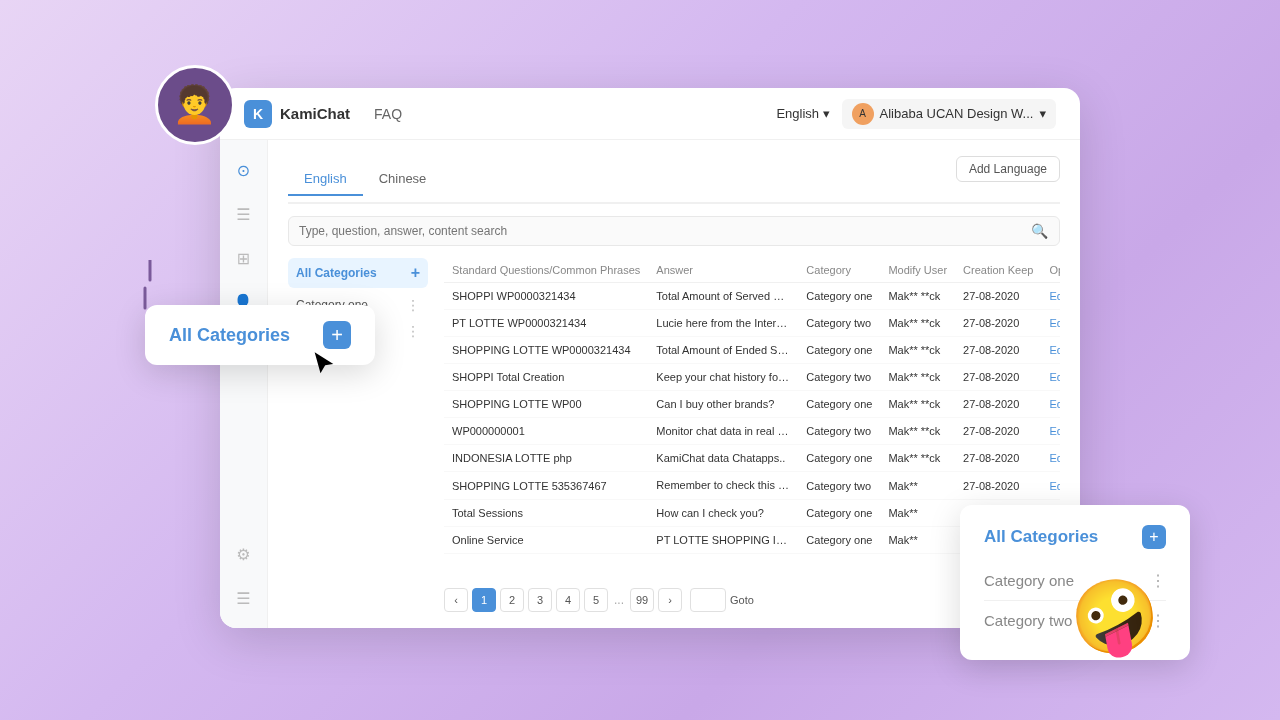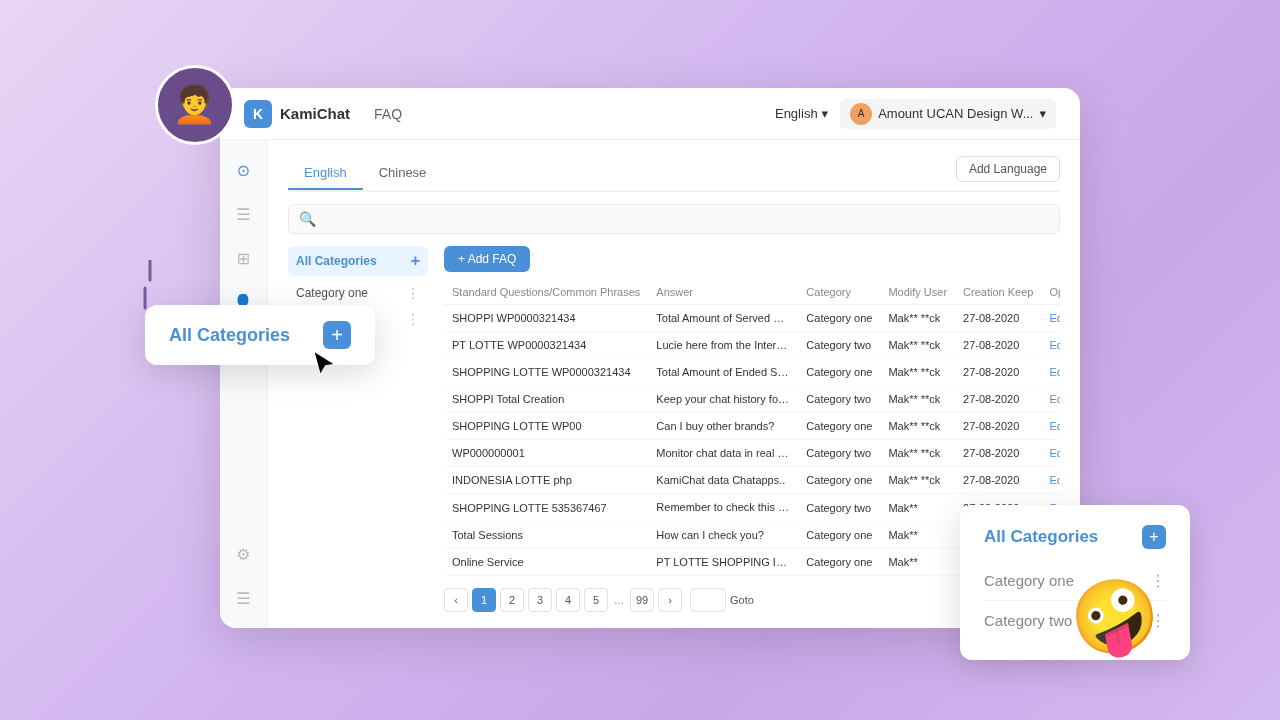--- a/index.html
+++ b/index.html
@@ -307,21 +307,21 @@
     }
     .add-lang-btn {
       margin-left: auto;
       padding: 5px 12px;
       font-size: 12px;
       border: 1px solid #ddd;
       border-radius: 6px;
       color: #555;
       cursor: pointer;
       background: white;
-      margin-bottom: 8px;
+      margin-bottom: 20px;
     }
 
     
     .search-bar {
       display: flex;
       align-items: center;
       border: 1px solid #e8e8e8;
       border-radius: 6px;
       padding: 6px 10px;
       margin-bottom: 12px;
@@ -536,21 +536,21 @@
       <span class="logo-text">KamiChat</span>
       <span class="page-title-bar">FAQ</span>
     </div>
     <div class="topbar-right">
       <div class="lang-selector">
         <span>English</span>
         <span>▾</span>
       </div>
       <div class="user-btn">
         <div class="user-avatar-small">A</div>
-        <span>Amount UCAN Design W...</span>
+        <span>Alibaba UCAN Design W...</span>
         <span>▾</span>
       </div>
     </div>
   </div>
 
   <div class="main-content">
 
     <div class="sidebar">
       <div class="sidebar-icon active">⊙</div>
       <div class="sidebar-icon">☰</div>
@@ -565,20 +565,21 @@
 
     <div class="faq-content">
 
       <div class="lang-tabs">
         <div class="lang-tab active">English</div>
         <div class="lang-tab">Chinese</div>
         <button class="add-lang-btn">Add Language</button>
       </div>
 
       <div class="search-bar">
+        <input type="text" placeholder="Type, question, answer, content search" style="">
         <span class="search-icon">🔍</span>
       </div>
 
       <div class="faq-body">
 
         <div class="categories-sidebar">
           <div class="cat-header">
             <span class="cat-name">All Categories</span>
             <span class="cat-plus">+</span>
           </div>
@@ -586,23 +587,20 @@
             <span class="cat-name">Category one</span>
             <span class="cat-more">⋮</span>
           </div>
           <div class="cat-row">
             <span class="cat-name">Category two</span>
             <span class="cat-more">⋮</span>
           </div>
         </div>
 
         <div class="table-area">
-          <div class="table-toolbar">
-            <button class="add-faq-btn">+ Add FAQ</button>
-          </div>
           <div class="faq-table">
             <table>
               <thead>
                 <tr>
                   <th>Standard Questions/Common Phrases</th>
                   <th>Answer</th>
                   <th>Category</th>
                   <th>Modify User</th>
                   <th>Creation Keep</th>
                   <th>Operate</th>

